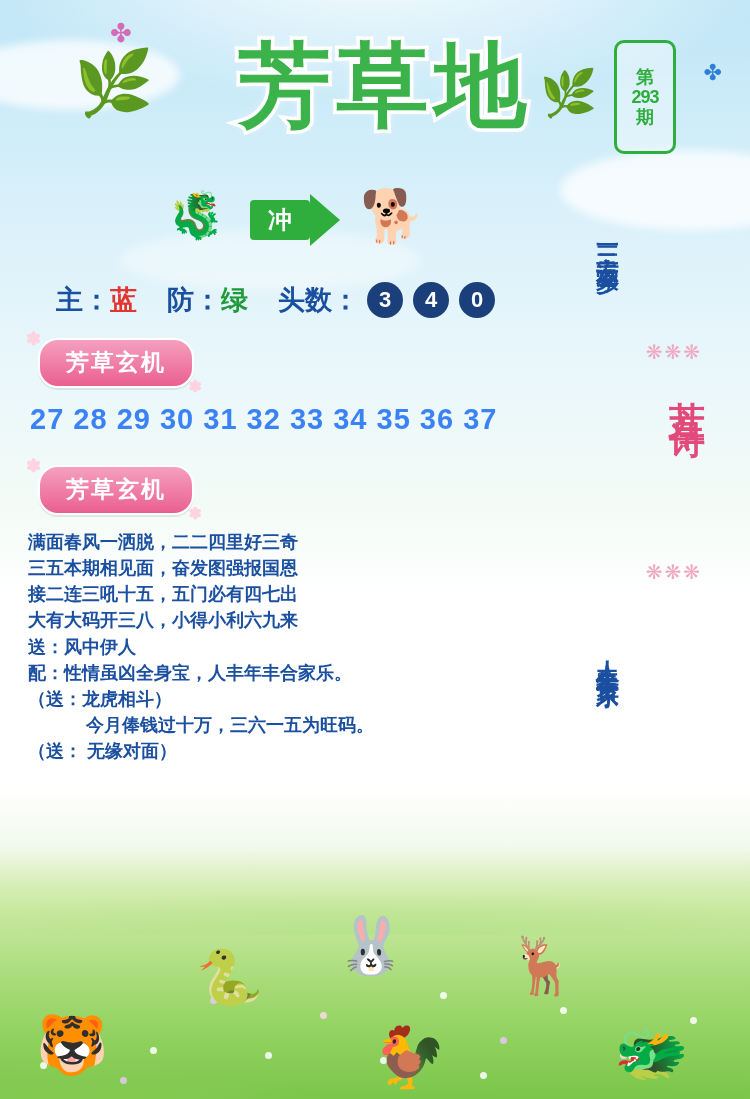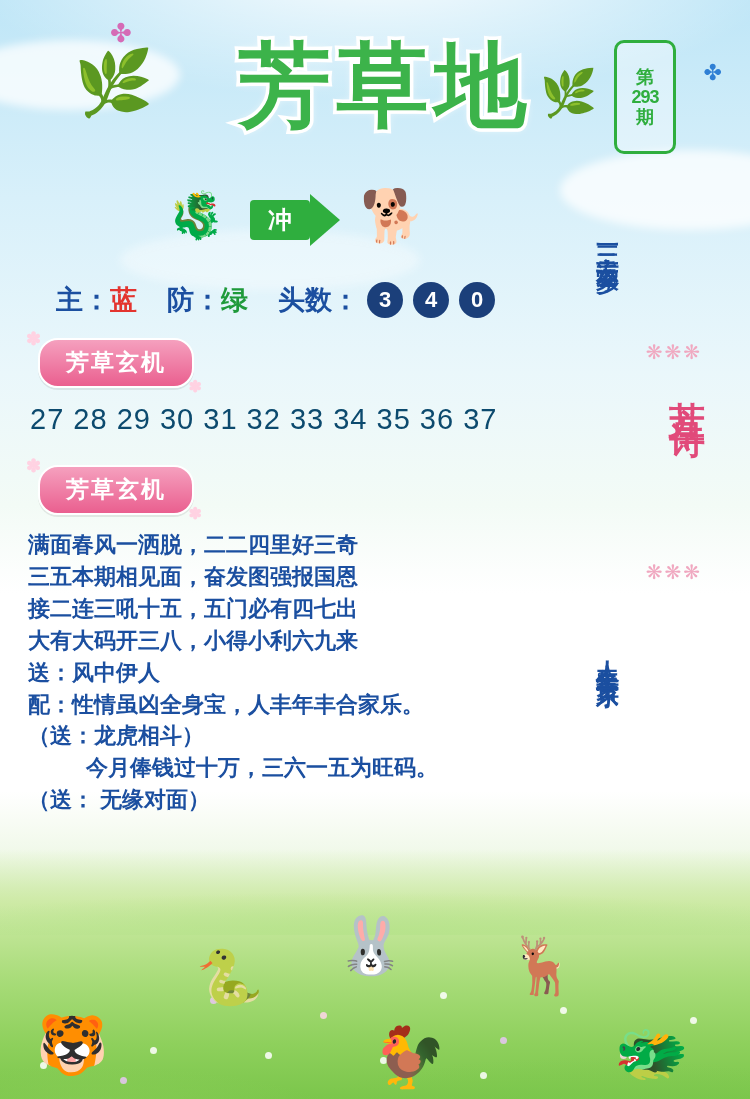--- a/index.html
+++ b/index.html
@@ -87,26 +87,26 @@
     padding:7px 26px 8px 26px;border-radius:20px;
     background:linear-gradient(#f5a0be,#ea5f8f);
     color:#fff;font-size:23px;font-weight:bold;letter-spacing:2px;
     box-shadow:0 2px 0 rgba(0,0,0,.08);
     border:2px solid #fff;
   }
   .tag .spark{position:absolute;left:-14px;top:-12px;font-size:18px;color:#ffd2e2;}
   .tag .spark2{position:absolute;right:-12px;bottom:-10px;font-size:16px;color:#ffd2e2;}
 
   .num-block{
-    margin:6px 0 0 30px;font-size:29px;color:#0c4a6e;font-weight:normal;
+    margin:6px 0 0 30px;font-size:29px;color:#3b82f6;font-weight:bold;
     line-height:1.35;letter-spacing:1px;max-width:520px;
   }
 
   .poem-block{
-    margin:8px 0 0 28px;font-size:22px;color:#1b4fa0;font-weight:bold;line-height:1.45;
+    margin:8px 0 0 28px;font-size:18px;color:#1b4fa0;font-weight:bold;line-height:1.45;
     max-width:500px;
   }
   .poem-block .row{white-space:nowrap;}
   .poem-block .indent{padding-left:58px;}
 
   
   .vpoem{
     position:absolute;right:128px;top:228px;
     display:flex;flex-direction:row-reverse;gap:14px;
     writing-mode:vertical-rl;text-orientation:upright;

